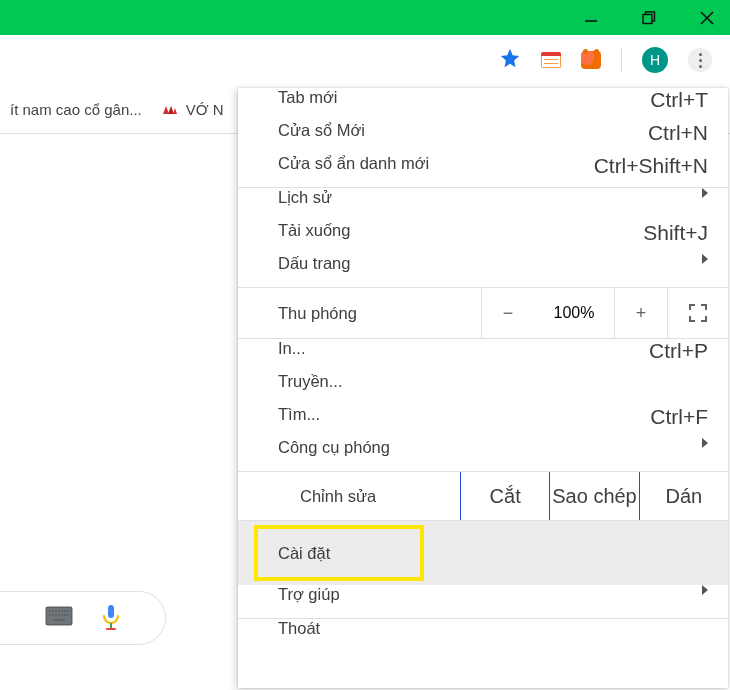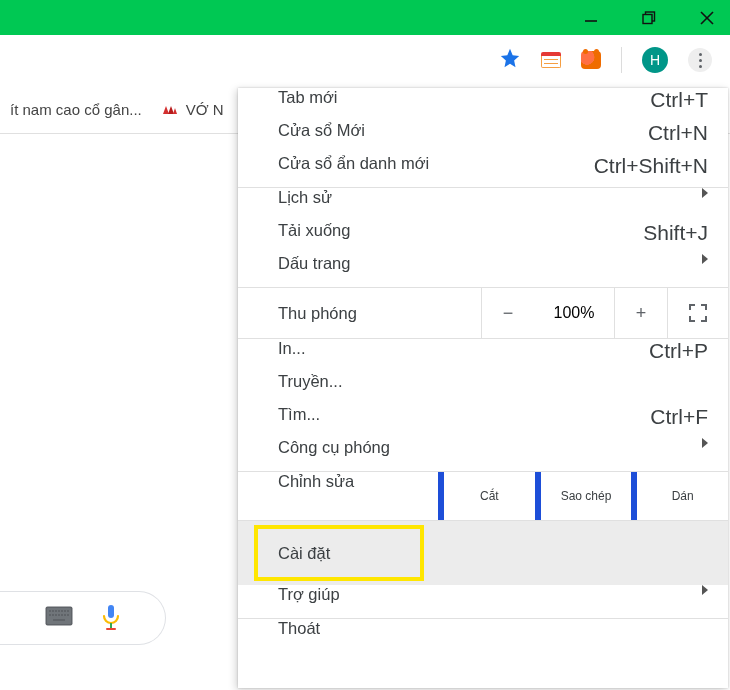--- a/index.html
+++ b/index.html
@@ -194,34 +194,35 @@
     display:flex; align-items:center; justify-content:center;
     font-size:16px; color:#000000;
   }
   .zoom-cell.full {
     width:60px;
   }
   .full-icon svg { display:block; }
 
   .edit-row {
     display:flex;
-    align-items:flex-start;
+    align-items:center;
     height:48px;
+    padding-left:22px;
   }
   .edit-label {
     display:flex; align-items:center;
     padding-left:40px;
     flex: 0 0 160px;
   }
   .edit-btn {
     flex:1;
     display:flex; align-items:center; justify-content:center;
-    border-left:6px solid #1d4ed8;
+    border-left:1px solid #1d4ed8;
     height:100%;
-    font-size:12px;
+    font-size:20px;
     color:#3c4043;
   }
 
   .settings-item {
     height:64px;
     padding-left:40px;
     display:flex;
     align-items:center;
     background:#ececec;
     position:relative;

